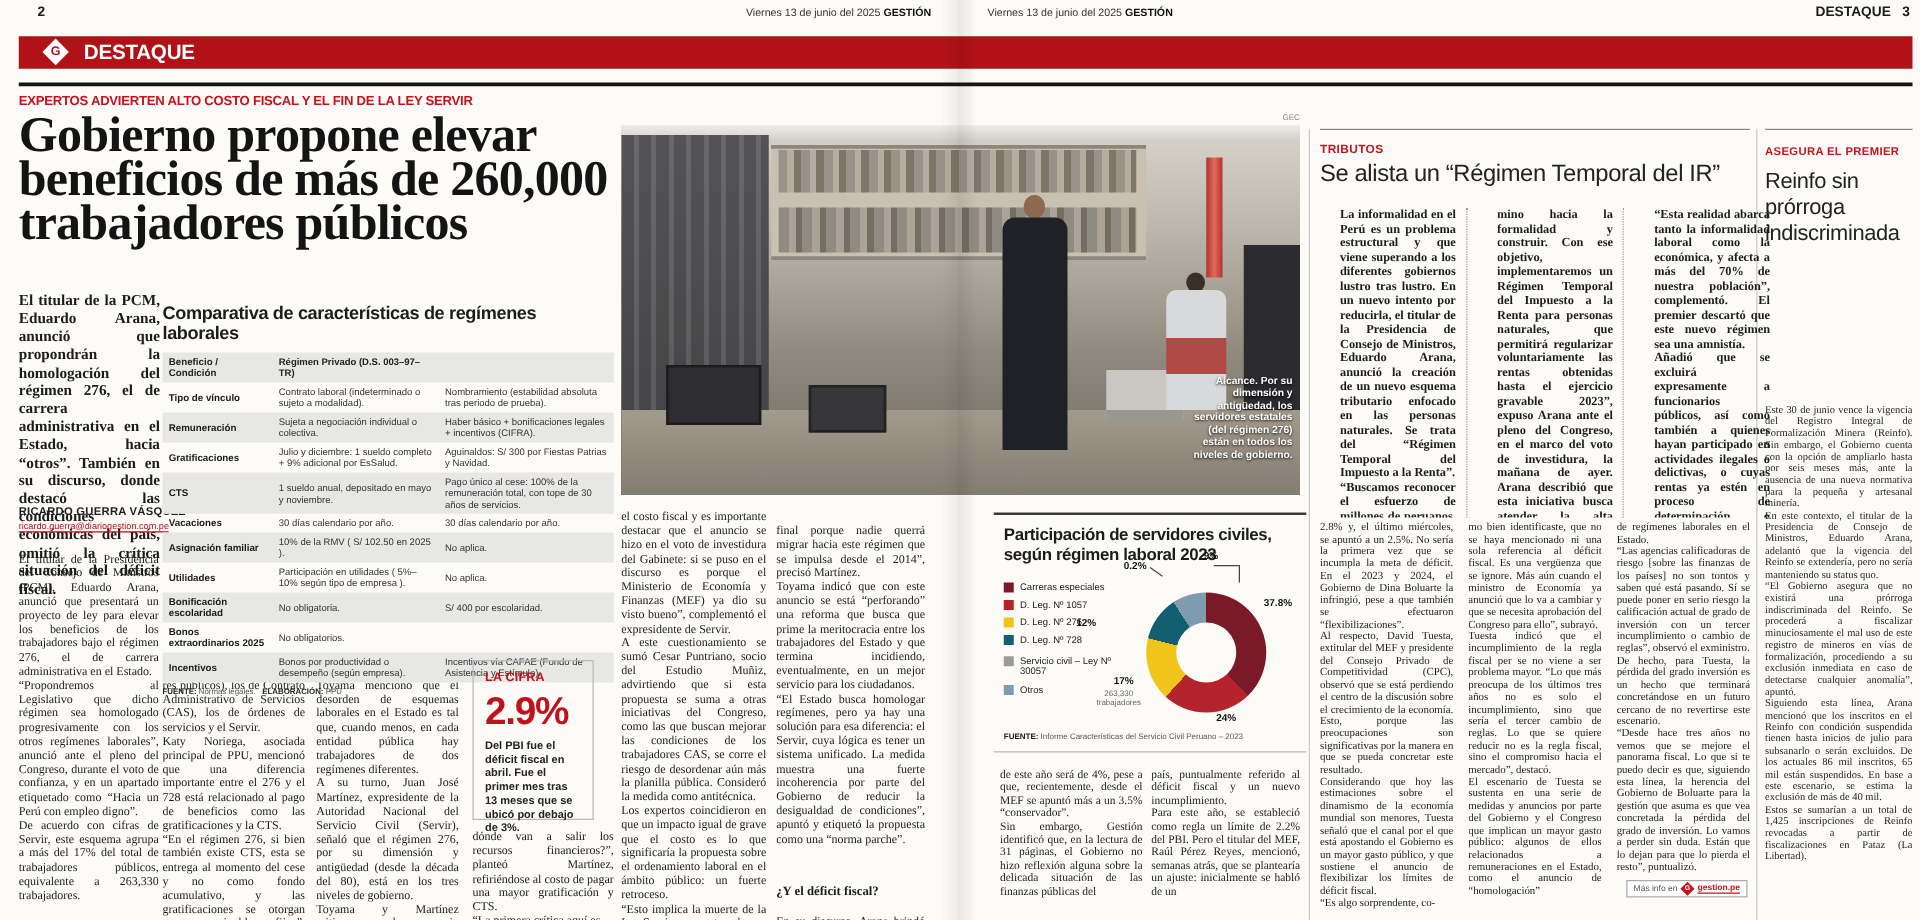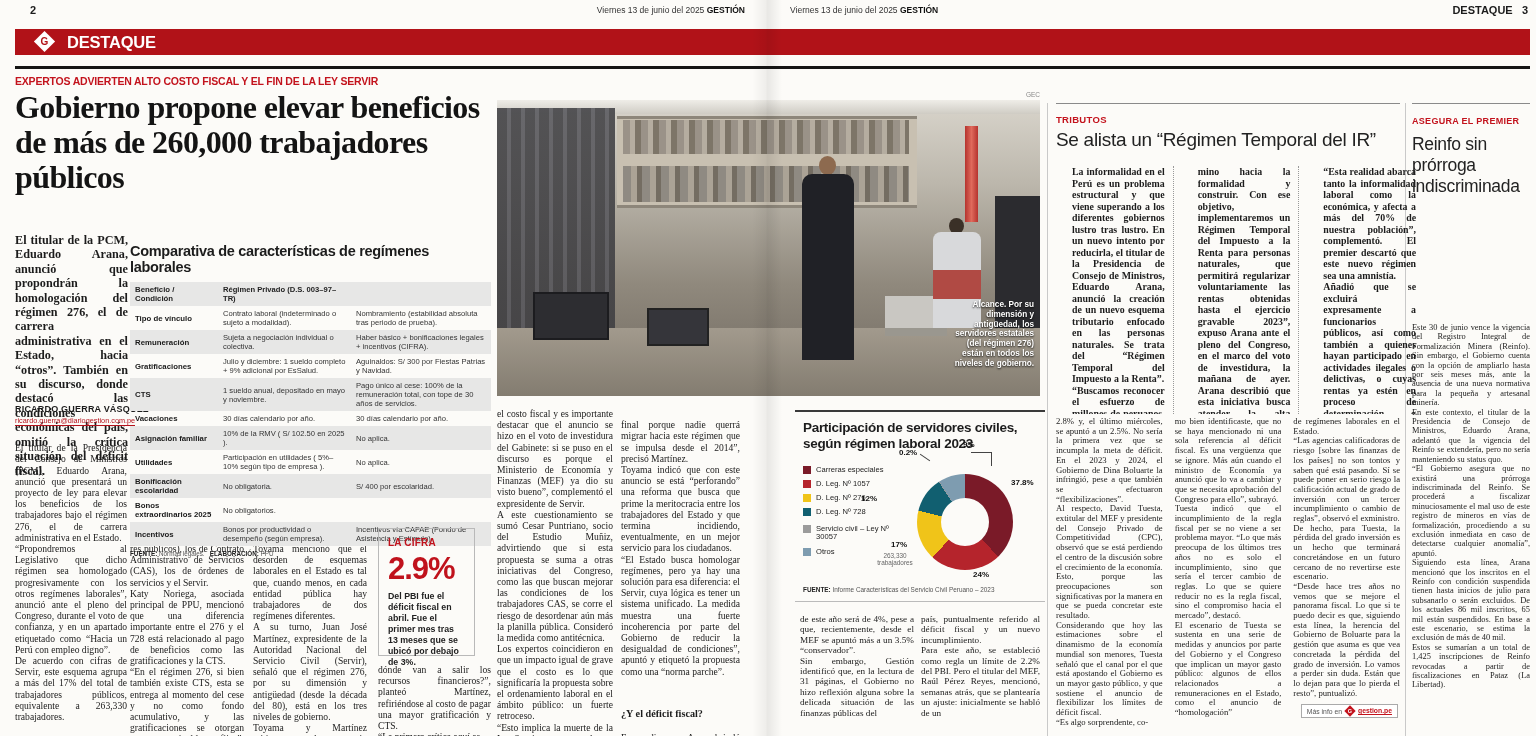--- a/index.html
+++ b/index.html
@@ -12,21 +12,21 @@
   .dateline b{color:#111;}
   #destaque-bar{left:15px;top:29px;width:1515px;height:26px;background:#b11218;}
   #bar-logo{left:22px;top:5px;width:15px;height:15px;background:#fff;transform:rotate(45deg);}
   #bar-logo span{position:absolute;left:0;top:0;width:15px;height:15px;transform:rotate(-45deg);
      color:#b11218;font-weight:bold;font-size:10px;line-height:15px;text-align:center;}
   #bar-title{left:52px;top:4px;color:#fff;font-weight:bold;font-size:16.5px;letter-spacing:-.2px;}
   #black-rule{left:15px;top:66px;width:1515px;height:2.5px;background:#151515;}
   #kicker{left:15px;top:75px;font-weight:bold;font-size:10.5px;color:#c3131d;letter-spacing:-.2px;}
   
   #headline{left:15px;top:90px;width:482px;font-family:"Liberation Serif",serif;font-weight:bold;
-     font-size:32px;line-height:35px;letter-spacing:-.6px;color:#141414;}
+     font-size:40px;line-height:35px;letter-spacing:-.6px;color:#141414;}
   #lede{left:15px;top:233px;width:113px;font-family:"Liberation Serif",serif;font-weight:bold;
      font-size:12.2px;line-height:14.4px;text-align:justify;}
   #byline{left:15px;top:404px;font-weight:bold;font-size:9px;letter-spacing:.2px;}
   #byline-email{left:15px;top:416px;font-size:7.3px;color:#b5121b;border-bottom:1px solid #b5121b;}
   
   .col{font-family:"Liberation Serif",serif;font-size:9.6px;line-height:11.2px;
        text-align:justify;white-space:pre-line;overflow:hidden;color:#1b1b1b;}
   .subhead{font-family:"Liberation Serif",serif;font-weight:bold;font-size:10.2px;margin:20px 0 2px;}
   #col1{left:15px;top:431px;width:112px;height:305px;}
   #col2{left:130px;top:543px;width:114px;height:193px;}

